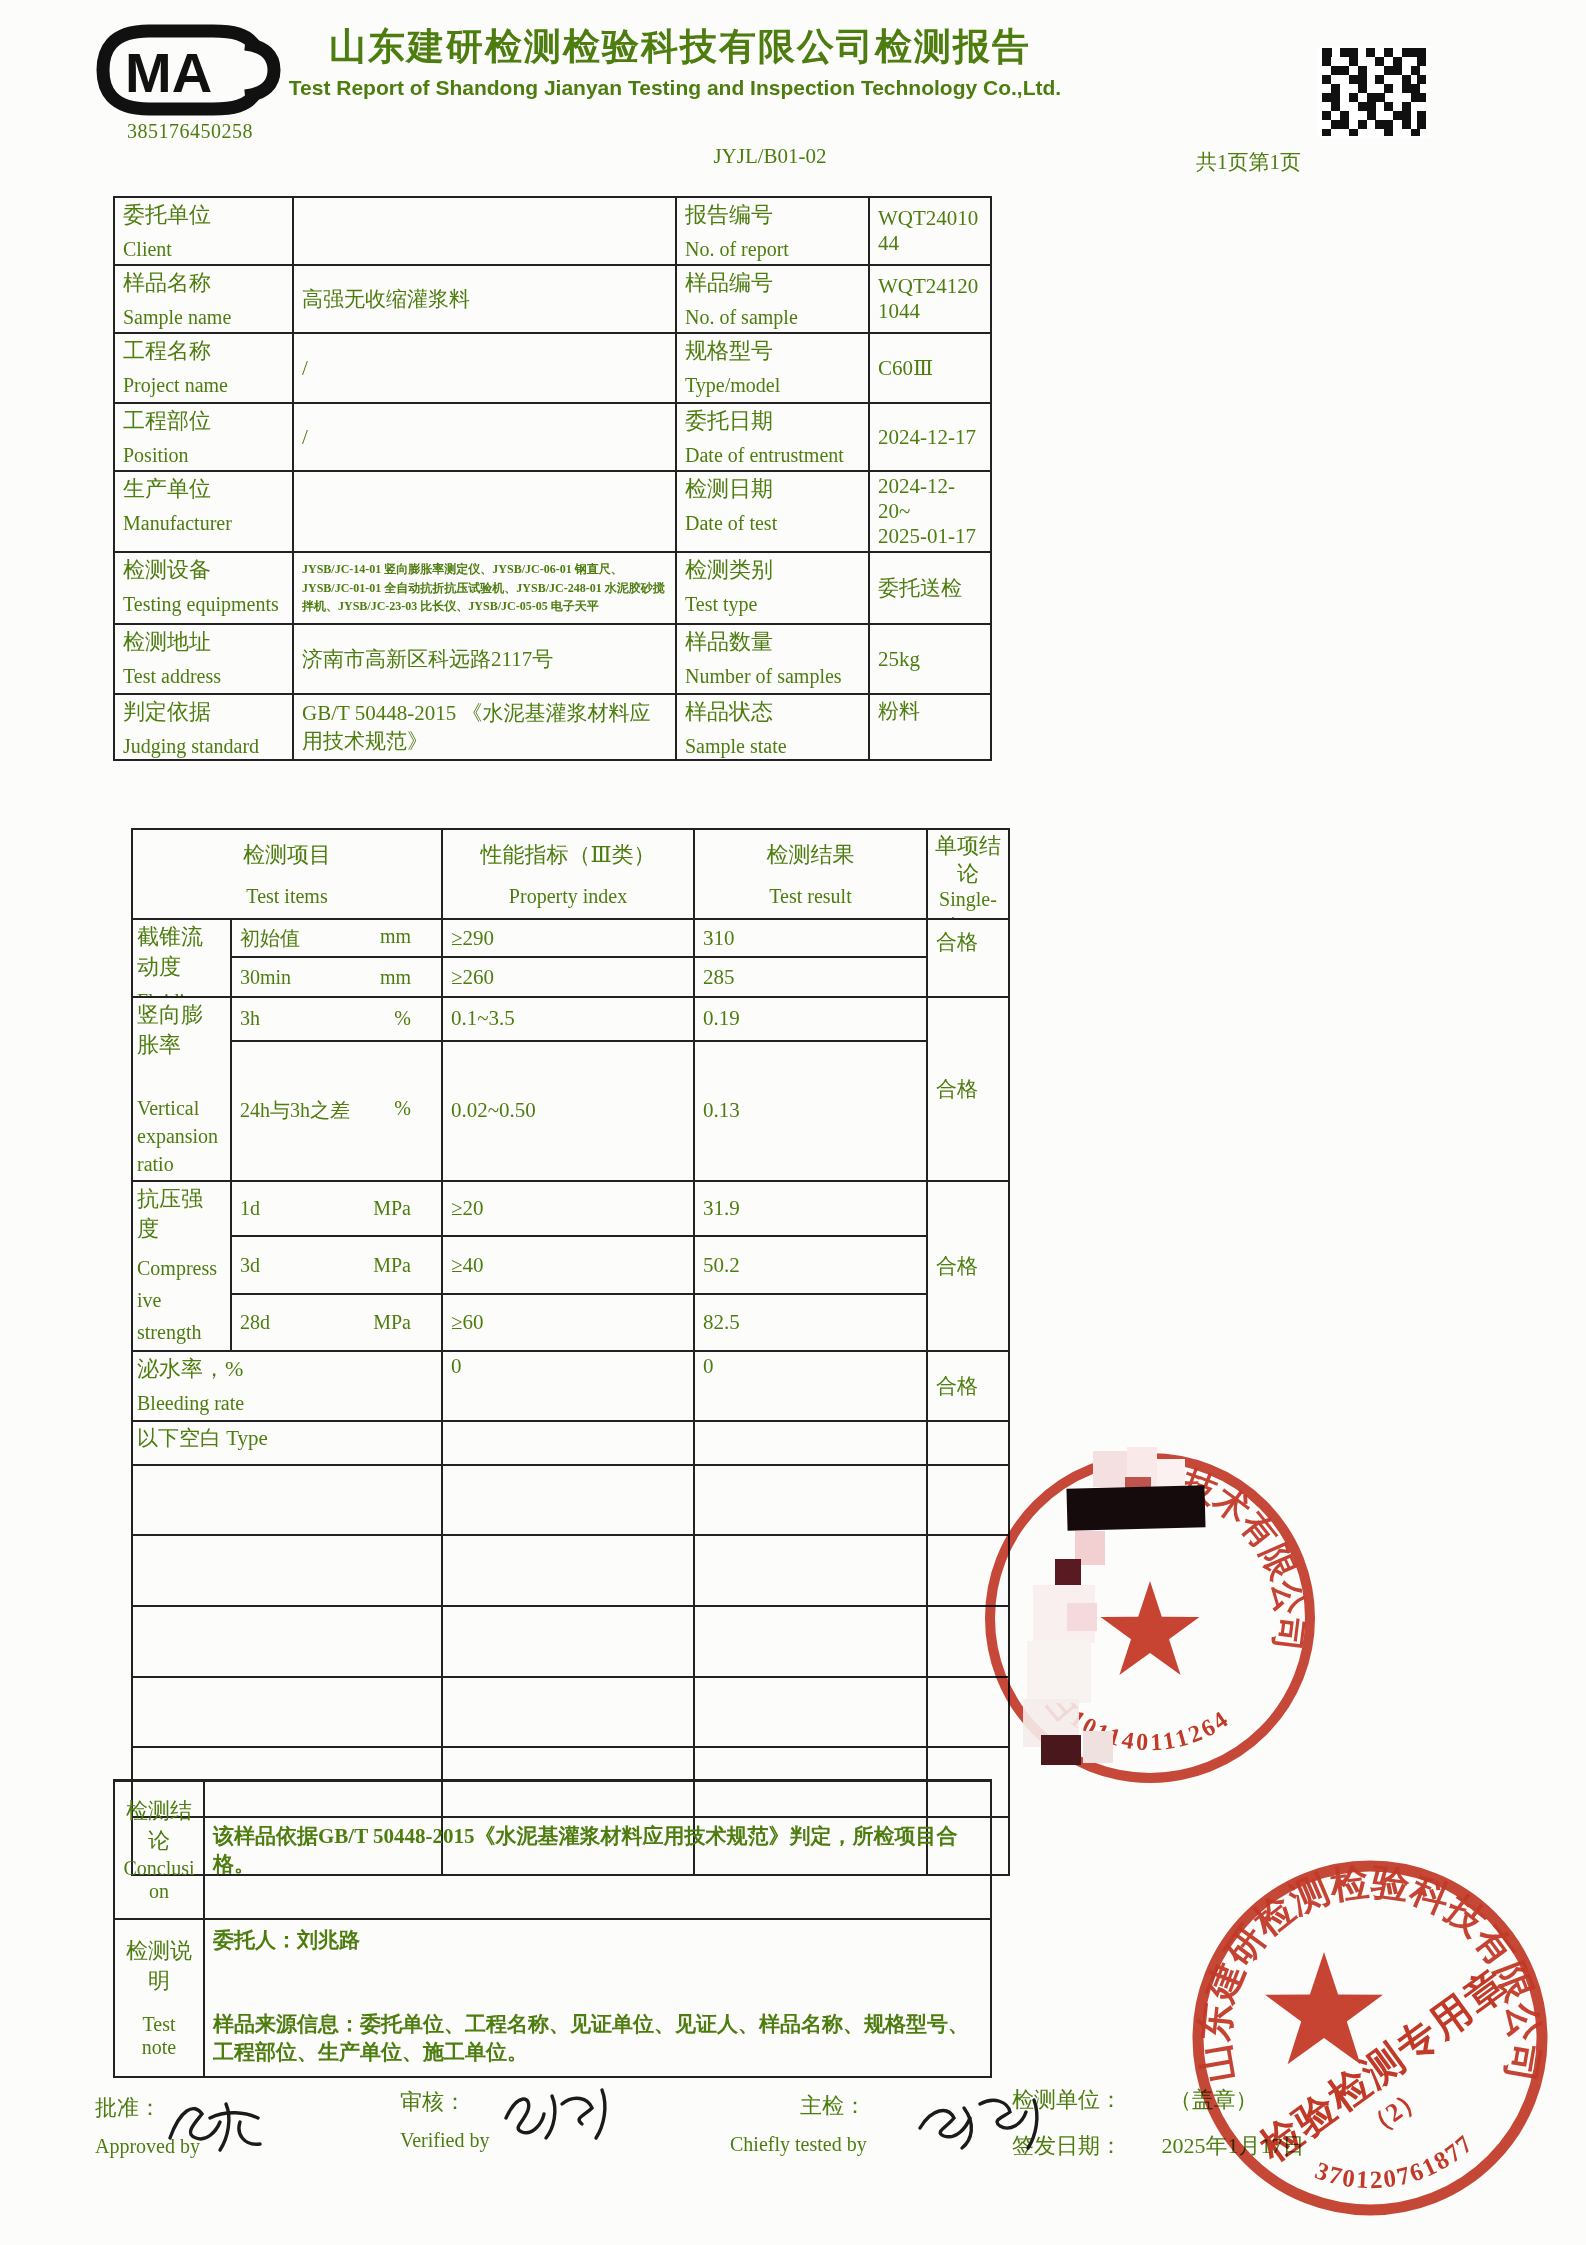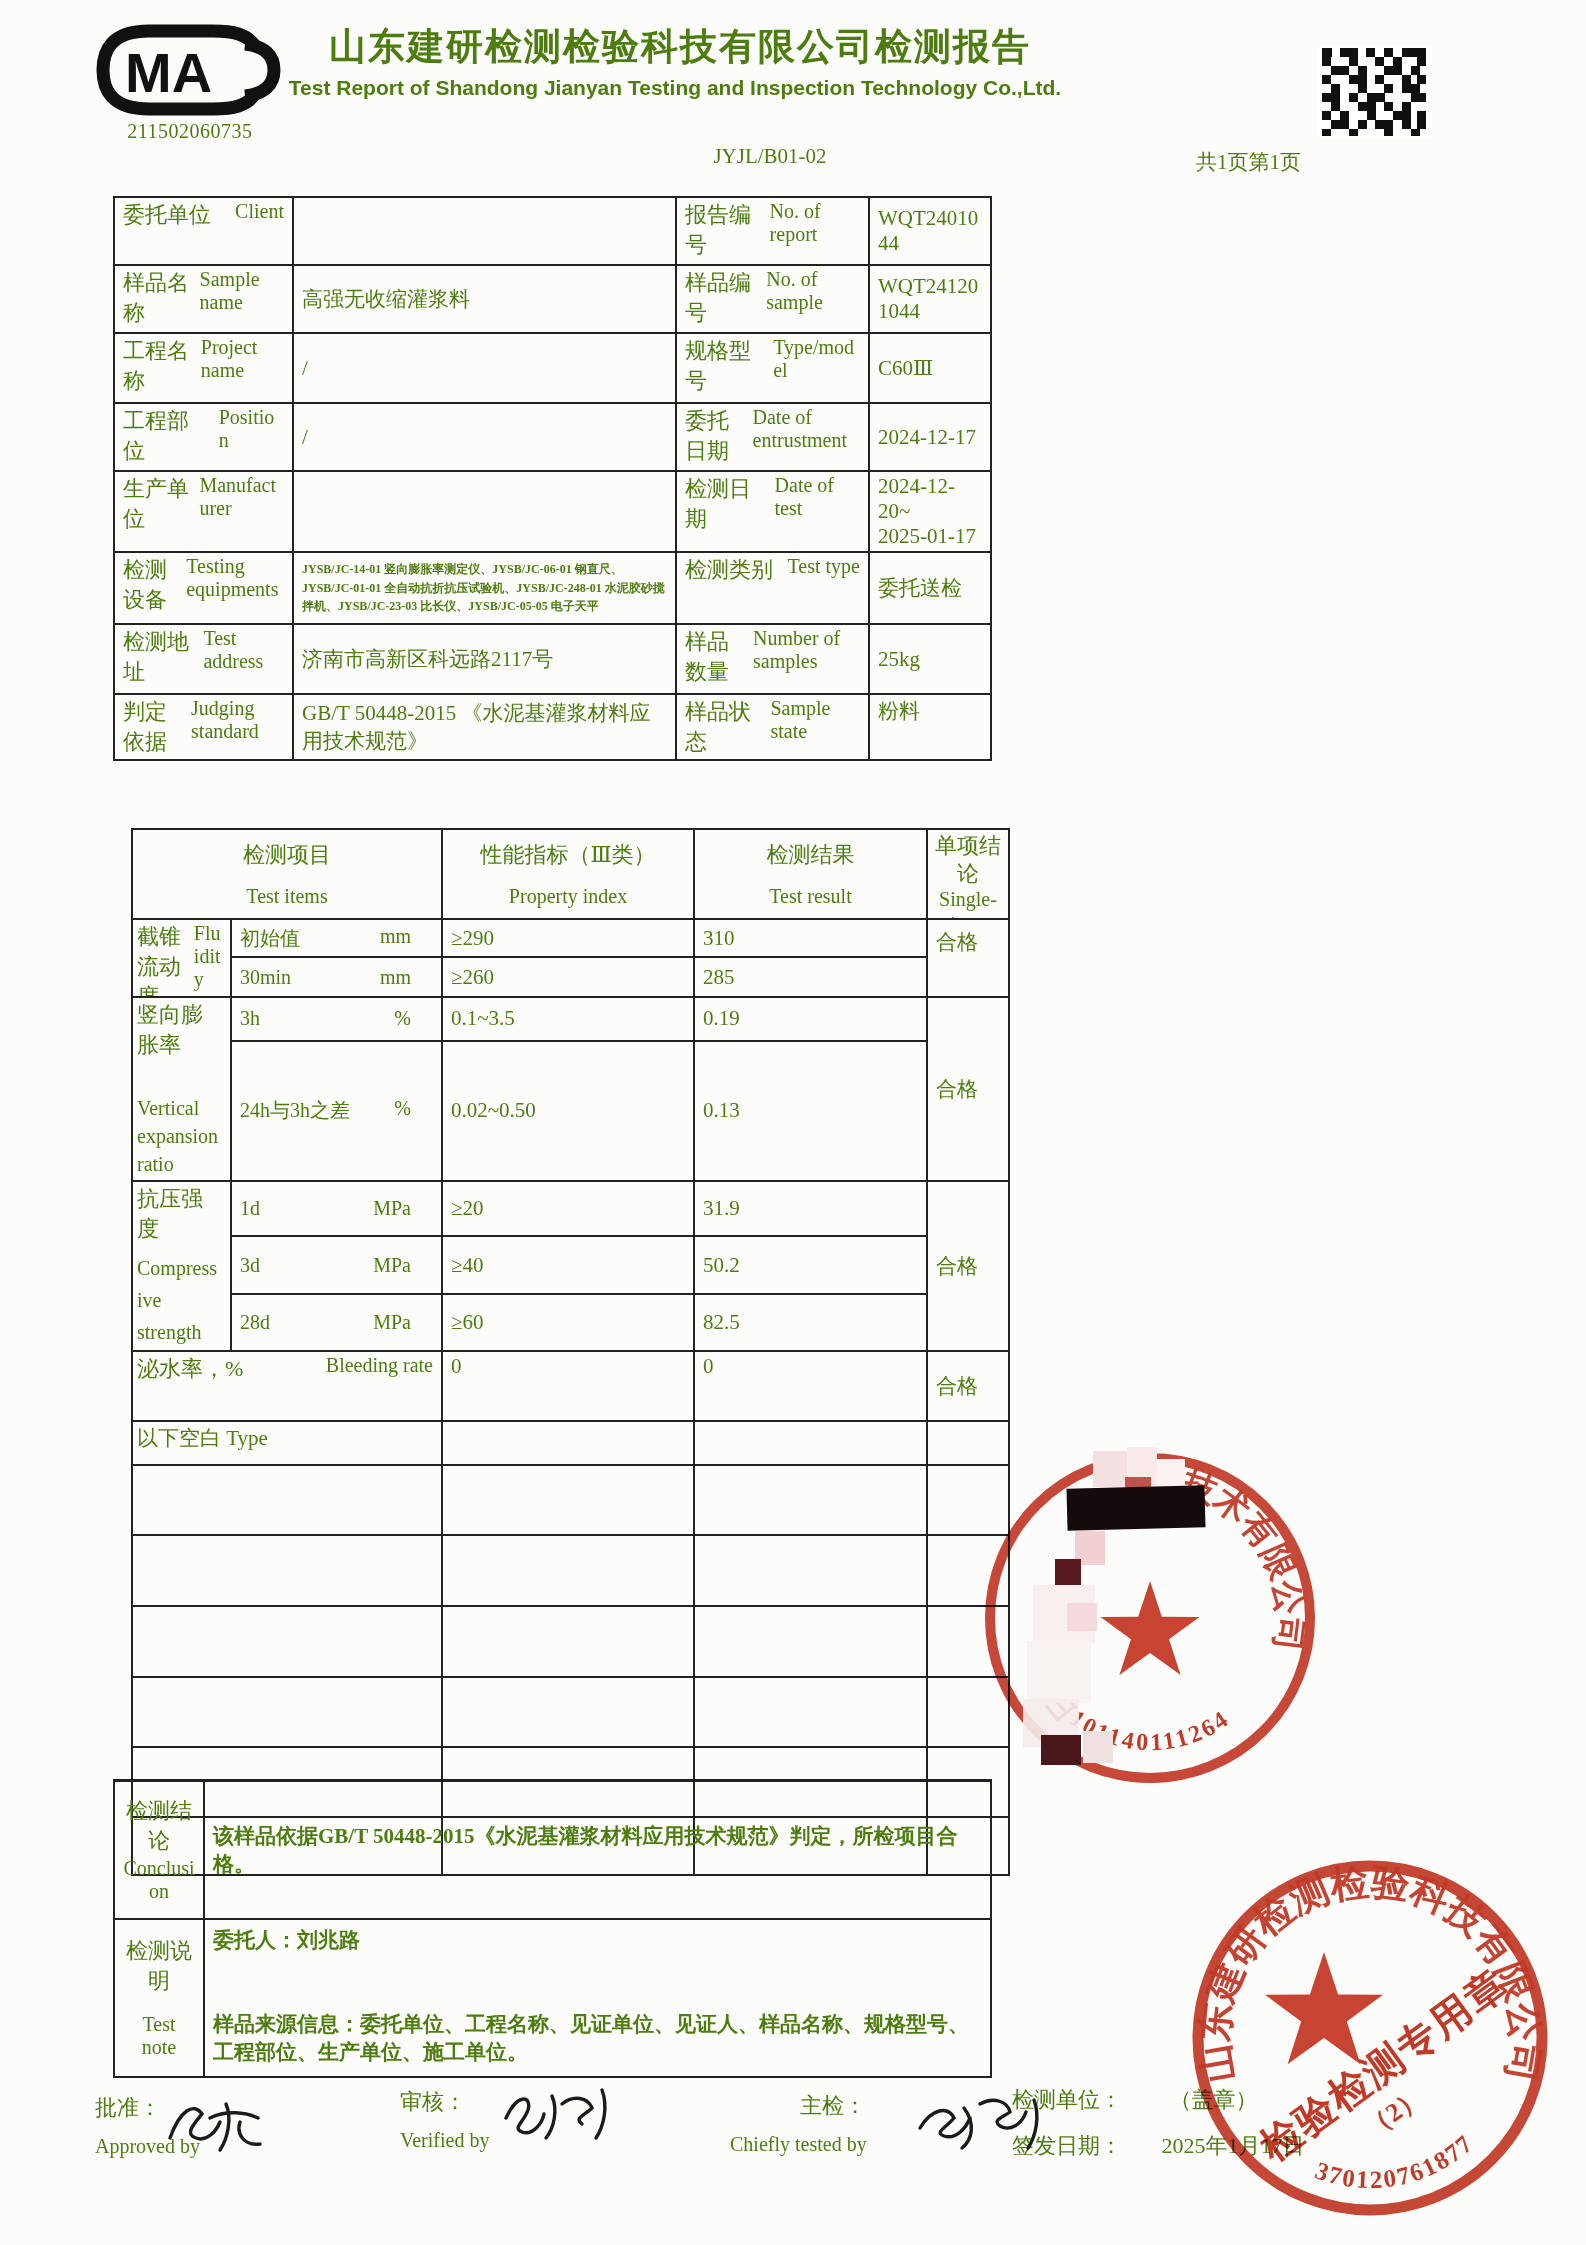--- a/index.html
+++ b/index.html
@@ -16,21 +16,21 @@
   .cma{position:absolute;left:95px;top:22px;width:190px;}
   .cma-num{margin-top:-2px;text-align:center;font-size:20px;letter-spacing:.5px;}
   .qr{position:absolute;left:1318px;top:46px;}
   
   table{border-collapse:collapse;table-layout:fixed;margin-left:113px;width:877px;}
   td{border:2px solid #222;padding:2px 8px;font-size:21px;vertical-align:middle;
      overflow:hidden;word-break:break-word;}
   .info-table{position:absolute;top:196px;left:0;}
   .results-table{position:absolute;top:828px;left:18px;}
   .bottom-table{position:absolute;top:1779px;left:0;}
-  .lblwrap{display:flex;flex-direction:row;justify-content:space-between;gap:8px;}
+  .lblwrap{display:flex;flex-direction:column;justify-content:space-between;gap:8px;}
   .cn{font-size:22px;} .en{font-size:20px;}
   .equip{font-size:12px;font-weight:600;line-height:1.55;margin-left:36px;}
   .res-hdr{display:flex;flex-direction:column;justify-content:space-around;align-items:center;height:84px;text-align:center;}
   .res-hdr .cn{font-size:22px;} .res-hdr .en{font-size:20px;}
   .itemflex{display:flex;justify-content:space-between;padding-right:22px;font-size:20px;}
   .vtop{vertical-align:top;}
   .bottom-table td{font-size:21px;}
   .thick-top{border-top:3px solid #222;}
   .concl-label{display:flex;flex-direction:column;justify-content:center;align-items:center;gap:1px;text-align:center;}
   .note-label{display:flex;flex-direction:column;justify-content:space-around;align-items:center;height:140px;text-align:center;}
@@ -48,21 +48,21 @@
 <body>
 
 <div class="page">
 
   <div class="cma">
     <svg width="190" height="96" viewBox="0 0 190 96">
       <path d="M 160,24 C 152,12 138,9 118,9 H 54 C 16,9 8,29 8,48 C 8,67 16,87 54,87 H 118 C 138,87 152,84 160,72" fill="none" stroke="#111" stroke-width="13"></path>
       <path d="M 150,22 C 170,24 179,34 179,48 C 179,62 170,72 150,74" fill="none" stroke="#111" stroke-width="13"></path>
       <text x="30" y="70" font-family="Liberation Sans, DejaVu Sans, sans-serif" font-weight="bold" font-size="56" fill="#111">MA</text>
     </svg>
-    <div class="cma-num">211502060735</div>
+    <div class="cma-num">385176450258</div>
   </div>
 
   <div class="hdr-title">山东建研检测检验科技有限公司检测报告</div>
   <div class="hdr-sub">Test Report of Shandong Jianyan Testing and Inspection Technology Co.,Ltd.</div>
   <div class="form-code">JYJL/B01-02</div>
   <div class="page-info">共1页第1页</div>
 
   <svg class="qr" width="112" height="92" viewBox="0 0 112 92">
     <rect x="0" y="0" width="112" height="92" fill="#fff"></rect>
     <g fill="#101010">

